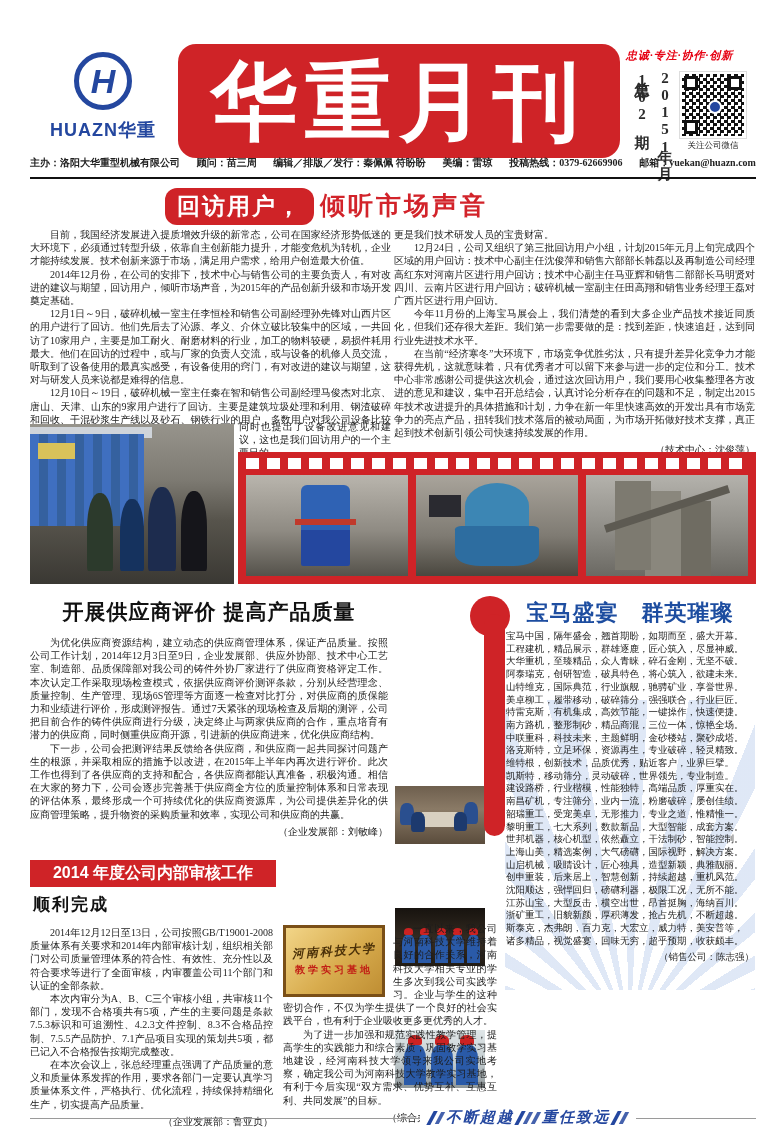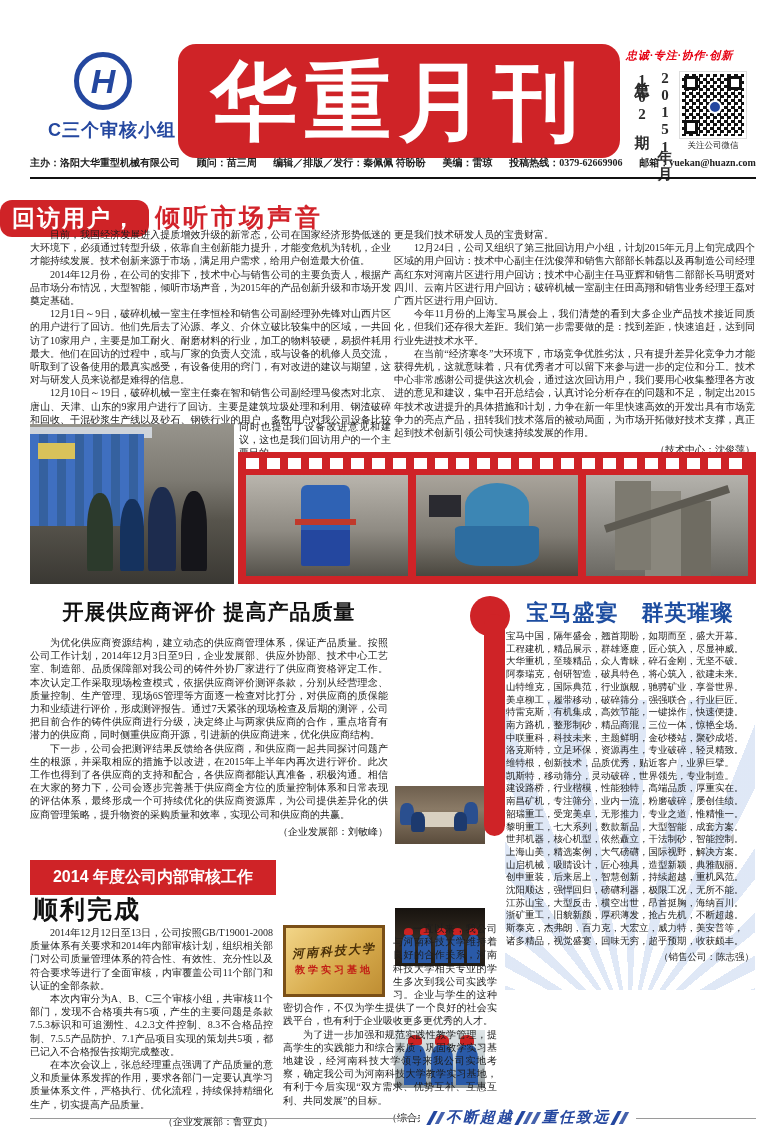--- a/index.html
+++ b/index.html
@@ -35,21 +35,21 @@
   .finder { position:absolute; width:14px; height:14px; border:3px solid #111; background:#fff; }
   .f1{left:2px;top:2px;} .f2{right:2px;top:2px;} .f3{left:2px;bottom:2px;}
   .qr-logo { position:absolute; left:26px; top:26px; width:14px; height:14px; border-radius:50%;
     background:#24479f; border:2px solid #fff; }
   .qr-caption { margin-top:2px; font-size:8.5px; text-align:center; color:#222; white-space:nowrap; }
   .masthead-row { left:30px; top:156px; width:726px; display:flex; justify-content:space-between;
     font-size:10px; font-weight:bold; color:#222; white-space:nowrap; }
   .head-rule { left:30px; top:177px; width:726px; height:2px; background:#111; }
 
   
-  .main-title { left:0; top:188px; width:653px; text-align:left;margin-top:12px; }
+  .main-title { left:0; top:188px; width:653px; text-align:center; }
   .badge { display:inline-block; background:#cf2327; color:#fff; font-family:"Liberation Sans",sans-serif;
     font-weight:900; font-size:23px; padding:3px 12px; border-radius:12px; letter-spacing:2px; }
   .title-rest { color:#d2232a; font-family:"Liberation Sans",sans-serif; font-weight:900;
     font-size:25px; letter-spacing:3px; margin-left:6px; }
   .body-text { font-size:10px; line-height:13.2px; text-align:justify; color:#1c1c1c; }
   .body-text .para, .para { text-indent:2em; }
   .col-left { left:30px; top:228px; width:361px; }
   .col-right { left:394px; top:228px; width:361px; }
   .left-tail { left:239px; top:420px; width:152px; font-size:10px; line-height:13.2px; text-align:justify; }
   .sig { text-align:right; font-size:10px; margin-top:4px; color:#1c1c1c; }
@@ -115,25 +115,25 @@
   
   .bmw-title { left:505px; top:598px; width:250px; text-align:center;
     font-family:"Liberation Sans",sans-serif; font-weight:900; font-size:22px; color:#1d4da0; letter-spacing:1px; white-space:nowrap; }
   .watermark { left:505px; top:700px; width:250px; height:290px;
     background:repeating-conic-gradient(from -62deg at 50% 115%, rgba(110,150,215,0.22) 0deg 5deg, rgba(255,255,255,0) 5deg 12deg); }
   .bmw-body { left:506px; top:630px; width:248px; font-size:9.5px; line-height:12.7px; color:#1c1c1c; }
   .bmw-body div { white-space:nowrap; }
   .bmw-sig { text-align:right; margin-top:3px; font-size:9.5px; }
 
   
-  .audit-bar { left:30px; top:860px; width:246px; height:35px; background:#cf2327;
+  .audit-bar { left:30px; top:860px; width:246px; height:27px; background:#cf2327;
     display:flex; align-items:center; justify-content:center; }
   .audit-bar span { color:#fff; font-family:"Liberation Sans",sans-serif; font-weight:900; font-size:16px; white-space:nowrap; }
   .audit-sub { left:33px; top:893px; font-family:"Liberation Sans",sans-serif; font-weight:900;
-    font-size:25px; color:#111; letter-spacing:2px; }
+    font-size:17px; color:#111; letter-spacing:2px; }
   .audit-body { left:30px; top:926px; width:243px; }
 
   
   .uni-title { left:283px; top:862px; width:214px; font-family:"Liberation Sans",sans-serif;
     font-weight:900; font-size:17px; color:#111; line-height:1.55; }
   .uni-body { left:283px; top:922px; width:214px; }
   .plaque { float:left; width:102px; height:72px; margin:3px 8px 4px 0;
     background:linear-gradient(135deg,#f2d588 0%,#d8ac4e 55%,#bf8e33 100%);
     border:3px solid #7a4f17; display:flex; flex-direction:column; align-items:center; justify-content:center; gap:6px; }
   .plaque .l1 { font-style:italic; font-weight:bold; font-size:12px; color:#4a3008;
@@ -152,21 +152,21 @@
 </style>
 </head>
 <body>
 
 <div class="page">
 
   <div class="abs logo-wrap">
     <div class="logo-ring">
       <span class="logo-h">H</span>
     </div>
-    <div class="logo-text">C三个审核小组</div>
+    <div class="logo-text">HUAZN华重</div>
   </div>
 
   <div class="abs mast-red">
     <div class="mast-title">华重月刊</div>
   </div>
 
   <div class="abs slogan">忠诚·专注·协作·创新</div>
 
   <div class="abs issue-vert">
     <div>2015年1月</div>
@@ -193,21 +193,21 @@
     </div>
 
   <div class="abs head-rule"></div>
 
   <div class="abs main-title">
     <span class="badge">回访用户，</span><span class="title-rest">倾听市场声音</span>
   </div>
 
   <div class="abs col-left body-text">
       <div class="para">目前，我国经济发展进入提质增效升级的新常态，公司在国家经济形势低迷的大环境下，必须通过转型升级，依靠自主创新能力提升，才能变危机为转机，企业才能持续发展。技术创新来源于市场，满足用户需求，给用户创造最大价值。</div>
-      <div class="para">2014年12月份，在公司的安排下，技术中心与销售公司的主要负责人，根据产品市场分布情况，大型智能，倾听市场声音，为2015年的产品创新升级和市场开发奠定基础。</div>
+      <div class="para">2014年12月份，在公司的安排下，技术中心与销售公司的主要负责人，有对改进的建议与期望，回访用户，倾听市场声音，为2015年的产品创新升级和市场开发奠定基础。</div>
       <div class="para">12月1日～9日，破碎机械一室主任李恒栓和销售公司副经理孙先锋对山西片区的用户进行了回访。他们先后去了沁源、孝义、介休立破比较集中的区域，一共回访了10家用户，主要是加工耐火、耐磨材料的行业，加工的物料较硬，易损件耗用最大。他们在回访的过程中，或与厂家的负责人交流，或与设备的机修人员交流，听取到了设备使用的最真实感受，有设备使用的窍门，有对改进的建议与期望，这对与研发人员来说都是难得的信息。</div>
       <div class="para">12月10日～19日，破碎机械一室主任秦在智和销售公司副经理马俊杰对北京、唐山、天津、山东的9家用户进行了回访。主要是建筑垃圾处理和利用、钢渣破碎和回收、干混砂浆生产线以及砂石、钢铁行业的用户，多数用户对我公司设备比较认可，</div>
     </div>
   <div class="abs left-tail">同时也提出了设备改进意见和建议，这也是我们回访用户的一个主要目的，</div>
 
   <div class="abs col-right body-text">
     <div>更是我们技术研发人员的宝贵财富。</div>
     <div>
         <div class="para">12月24日，公司又组织了第三批回访用户小组，计划2015年元月上旬完成四个区域的用户回访：技术中心副主任沈俊萍和销售六部部长韩磊以及再制造公司经理高红东对河南片区进行用户回访；技术中心副主任马亚辉和销售二部部长马明贤对四川、云南片区进行用户回访；破碎机械一室副主任田高翔和销售业务经理王磊对广西片区进行用户回访。</div>
         <div class="para">今年11月份的上海宝马展会上，我们清楚的看到大多企业产品技术接近同质化，但我们还存很大差距。我们第一步需要做的是：找到差距，快速追赶，达到同行业先进技术水平。</div>

